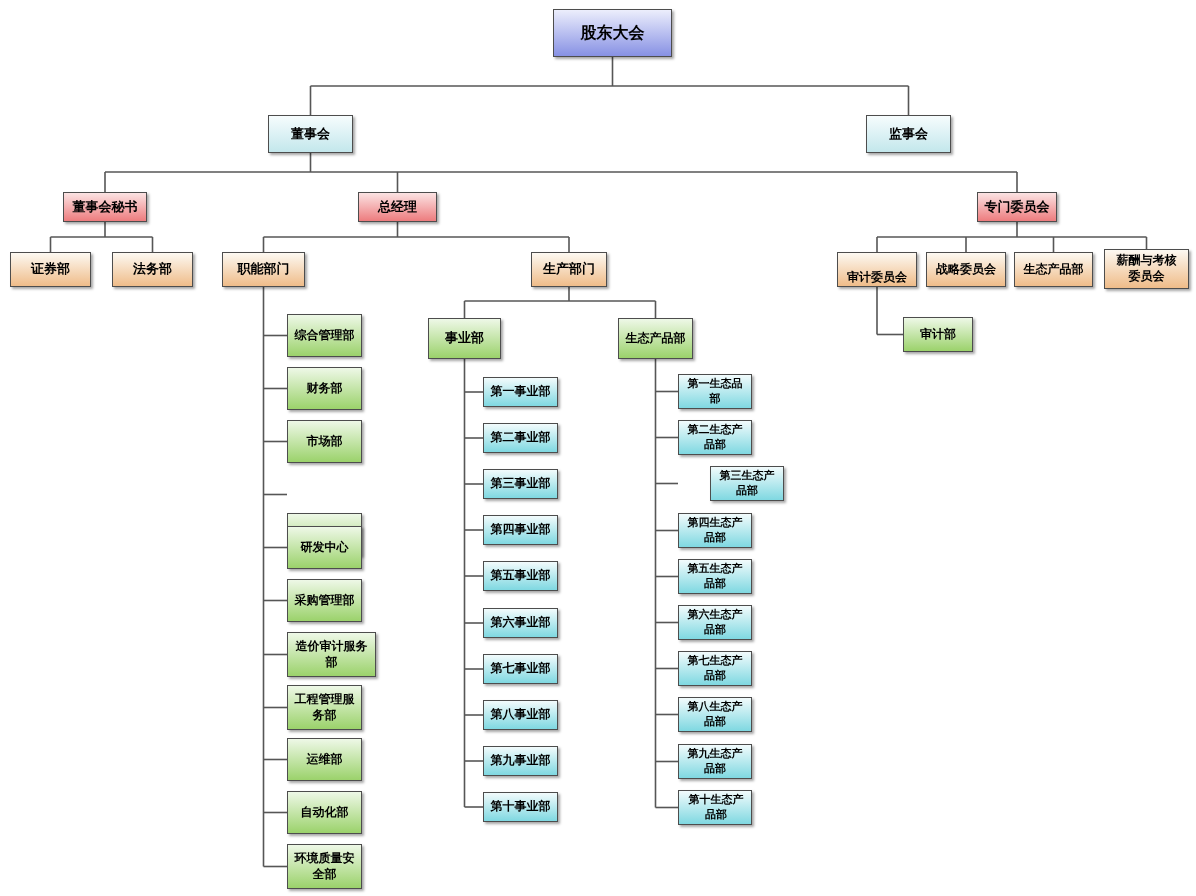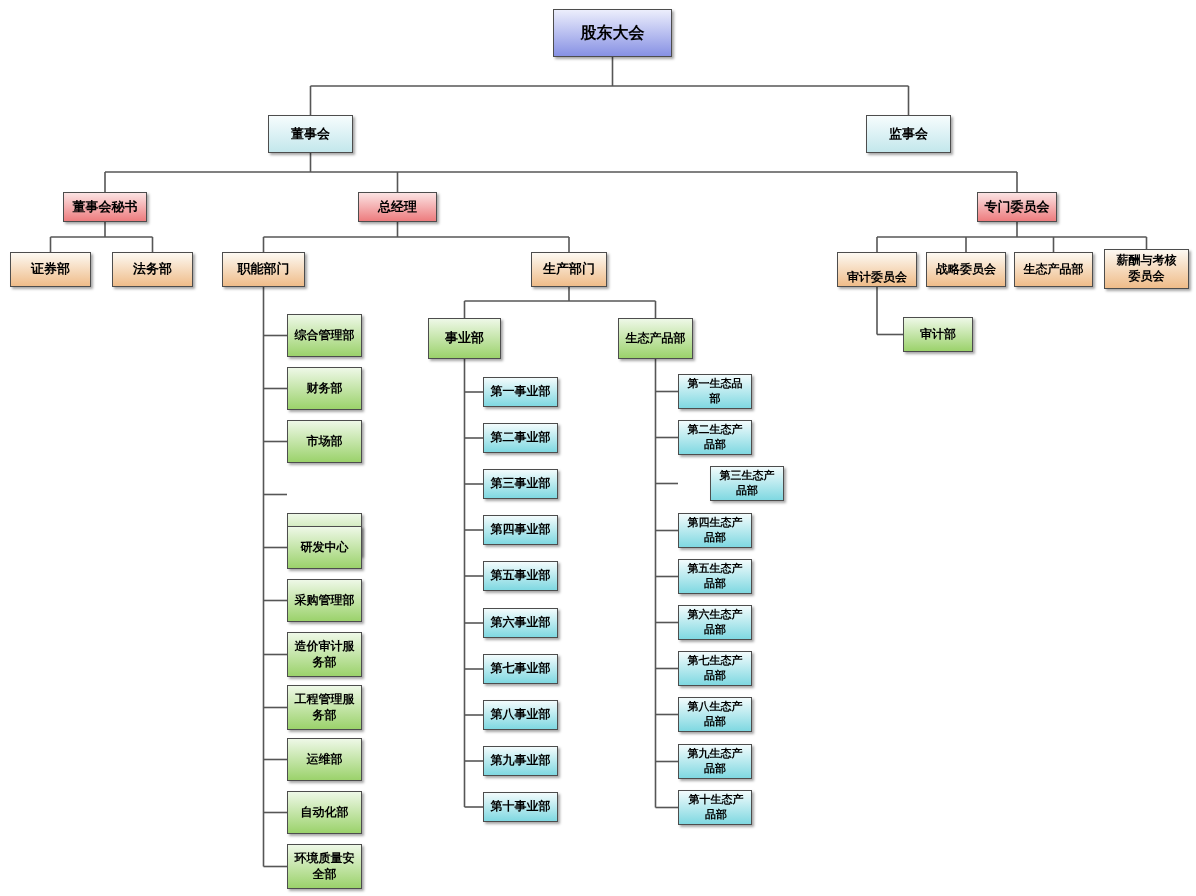--- a/index.html
+++ b/index.html
@@ -156,21 +156,21 @@
     </div>
     <div class="node" style="left: 287px; top: 473px; width: 75px; height: 43px; font-size: 12px; background: linear-gradient(rgb(238, 248, 231) 0%, rgb(155, 210, 107) 100%); border-color: rgb(77, 77, 77); color: rgb(0, 0, 0); margin-top: 40px;">
       <span>设计院</span>
     </div>
     <div class="node" style="left: 287px; top: 526px; width: 75px; height: 43px; font-size: 12px; background: linear-gradient(rgb(238, 248, 231) 0%, rgb(155, 210, 107) 100%); border-color: rgb(77, 77, 77); color: rgb(0, 0, 0);">
       <span>研发中心</span>
     </div>
     <div class="node" style="left: 287px; top: 579px; width: 75px; height: 43px; font-size: 12px; background: linear-gradient(rgb(238, 248, 231) 0%, rgb(155, 210, 107) 100%); border-color: rgb(77, 77, 77); color: rgb(0, 0, 0);">
       <span>采购管理部</span>
     </div>
-    <div class="node" style="left: 287px; top: 632px; width: 75px; height: 45px; font-size: 12px; background: linear-gradient(rgb(238, 248, 231) 0%, rgb(155, 210, 107) 100%); border-color: rgb(77, 77, 77); color: rgb(0, 0, 0);">
+    <div class="node" style="left: 287px; top: 632px; width: 89px; height: 45px; font-size: 12px; background: linear-gradient(rgb(238, 248, 231) 0%, rgb(155, 210, 107) 100%); border-color: rgb(77, 77, 77); color: rgb(0, 0, 0);">
       <span>造价审计服务部</span>
     </div>
     <div class="node" style="left: 287px; top: 685px; width: 75px; height: 45px; font-size: 12px; background: linear-gradient(rgb(238, 248, 231) 0%, rgb(155, 210, 107) 100%); border-color: rgb(77, 77, 77); color: rgb(0, 0, 0);">
       <span>工程管理服务部</span>
     </div>
     <div class="node" style="left: 287px; top: 738px; width: 75px; height: 43px; font-size: 12px; background: linear-gradient(rgb(238, 248, 231) 0%, rgb(155, 210, 107) 100%); border-color: rgb(77, 77, 77); color: rgb(0, 0, 0);">
       <span>运维部</span>
     </div>
     <div class="node" style="left: 287px; top: 791px; width: 75px; height: 43px; font-size: 12px; background: linear-gradient(rgb(238, 248, 231) 0%, rgb(155, 210, 107) 100%); border-color: rgb(77, 77, 77); color: rgb(0, 0, 0);">
       <span>自动化部</span>

